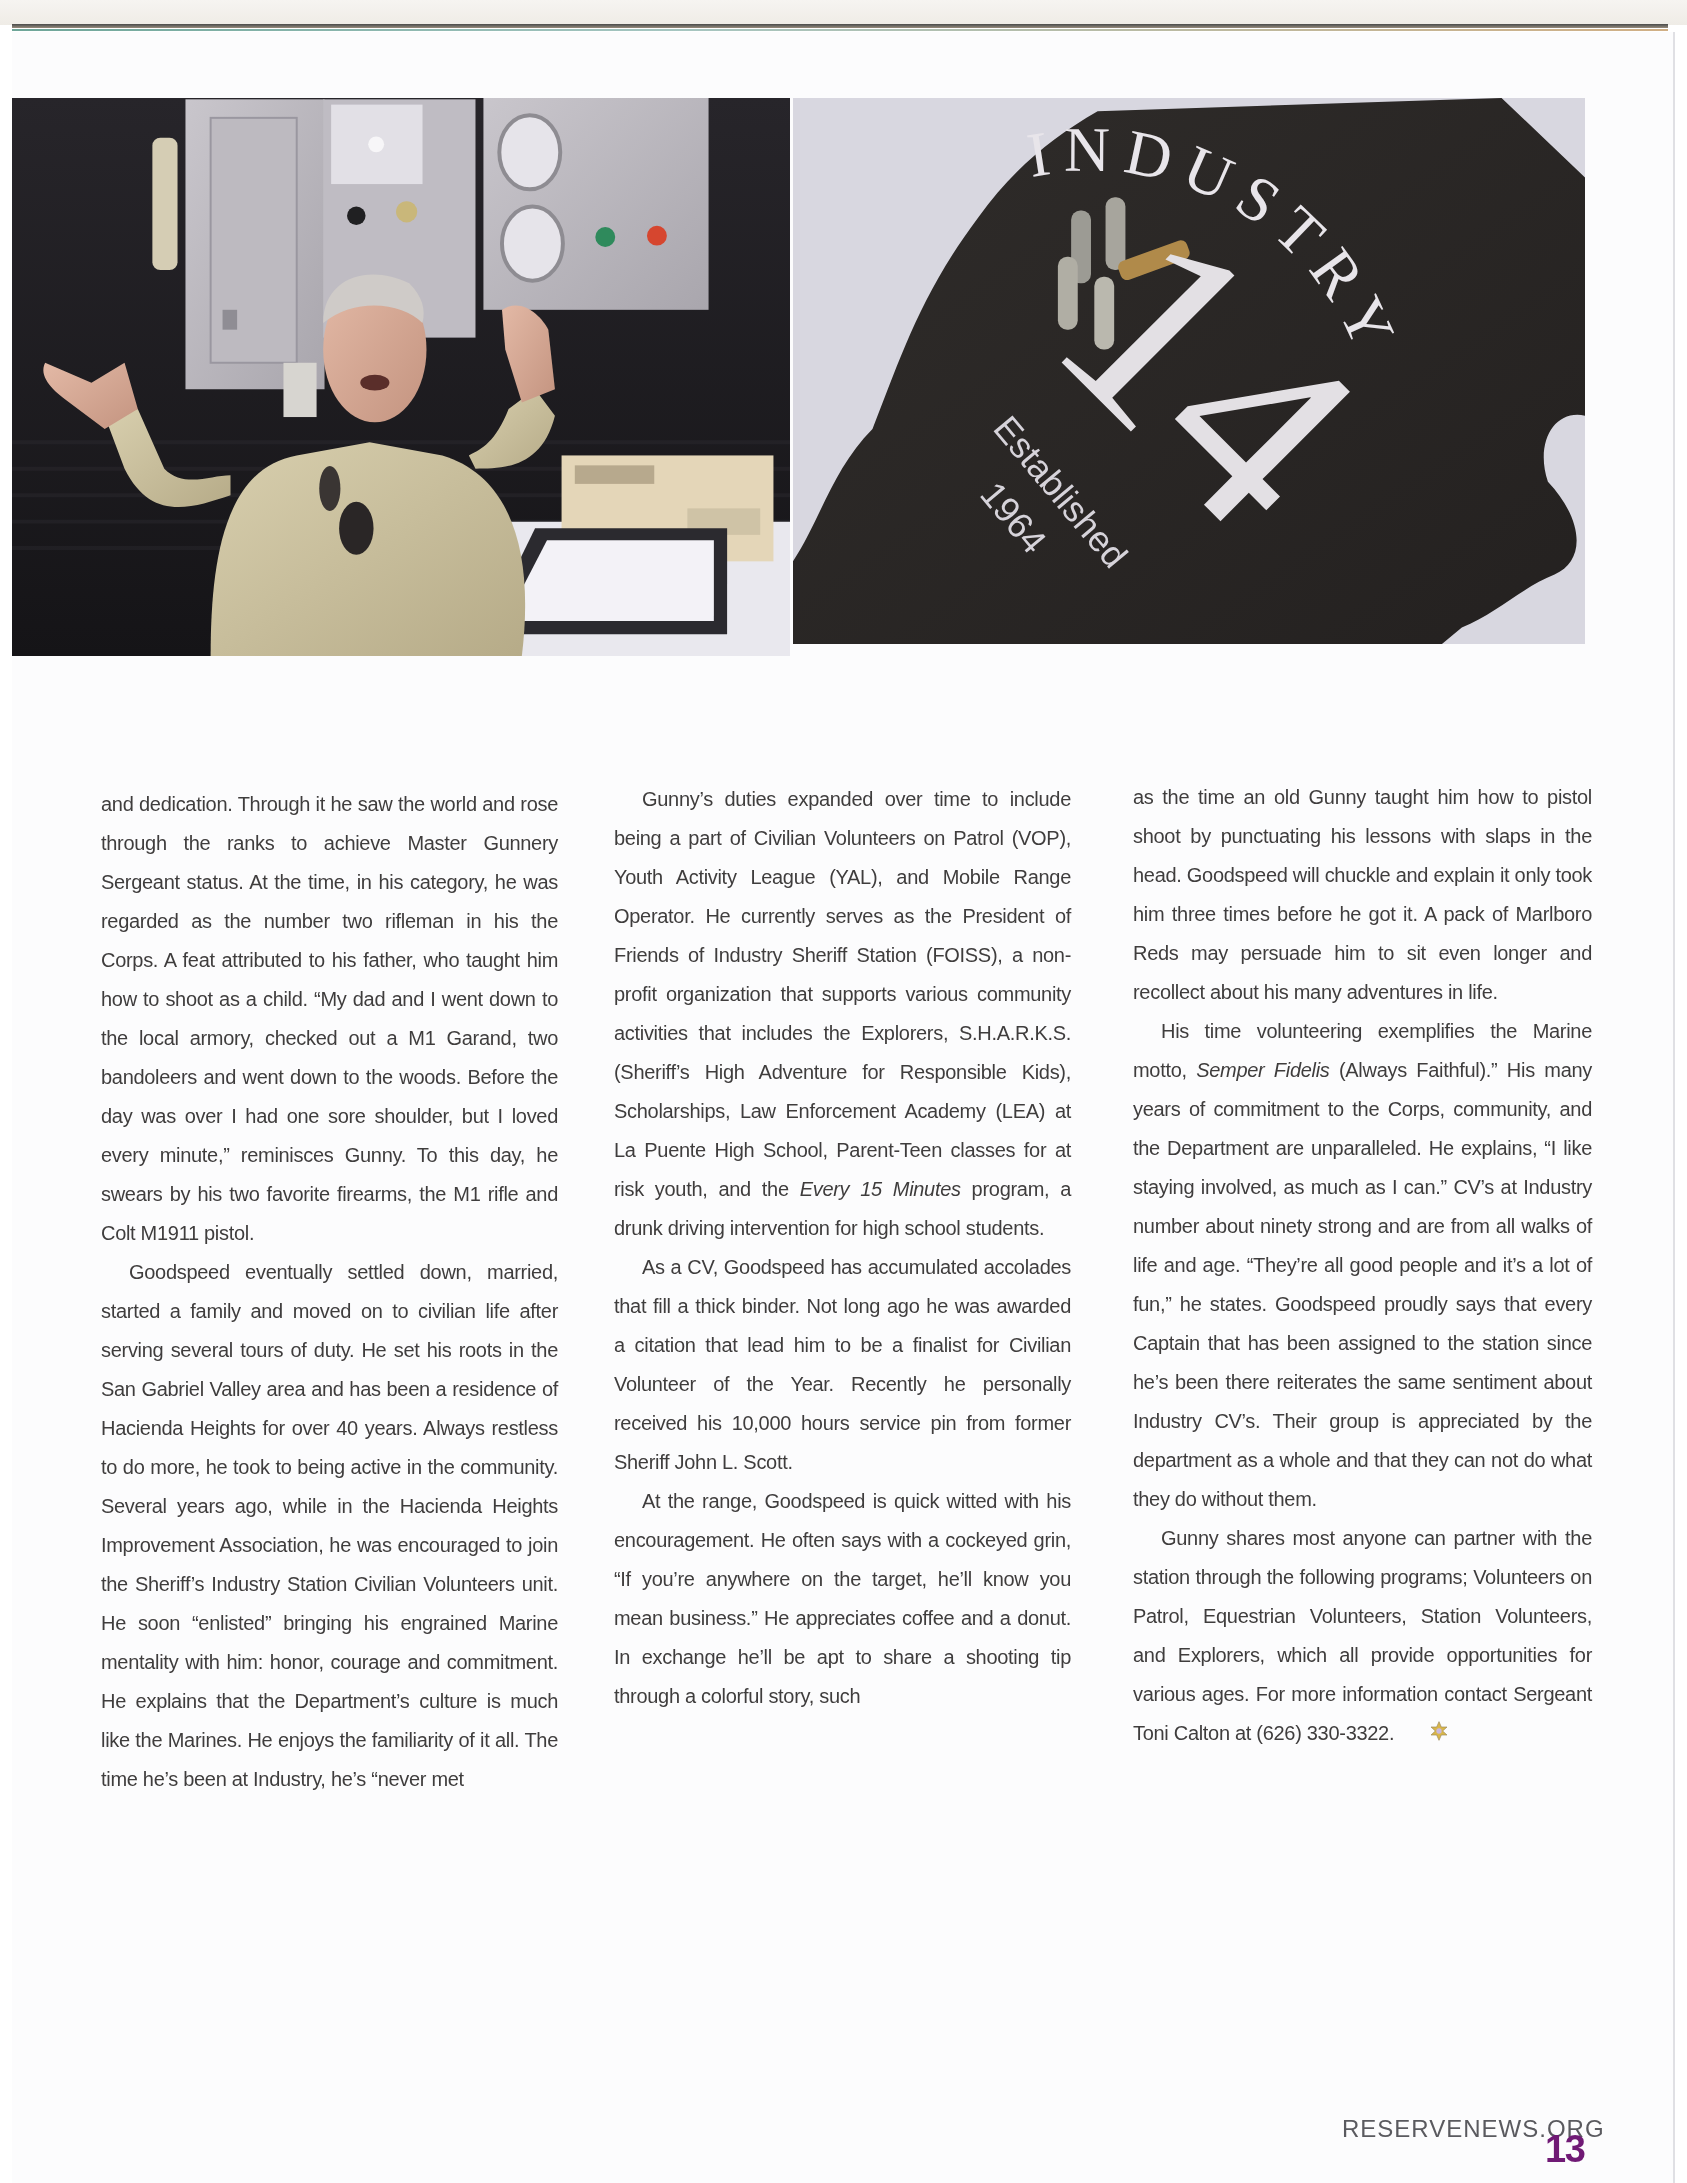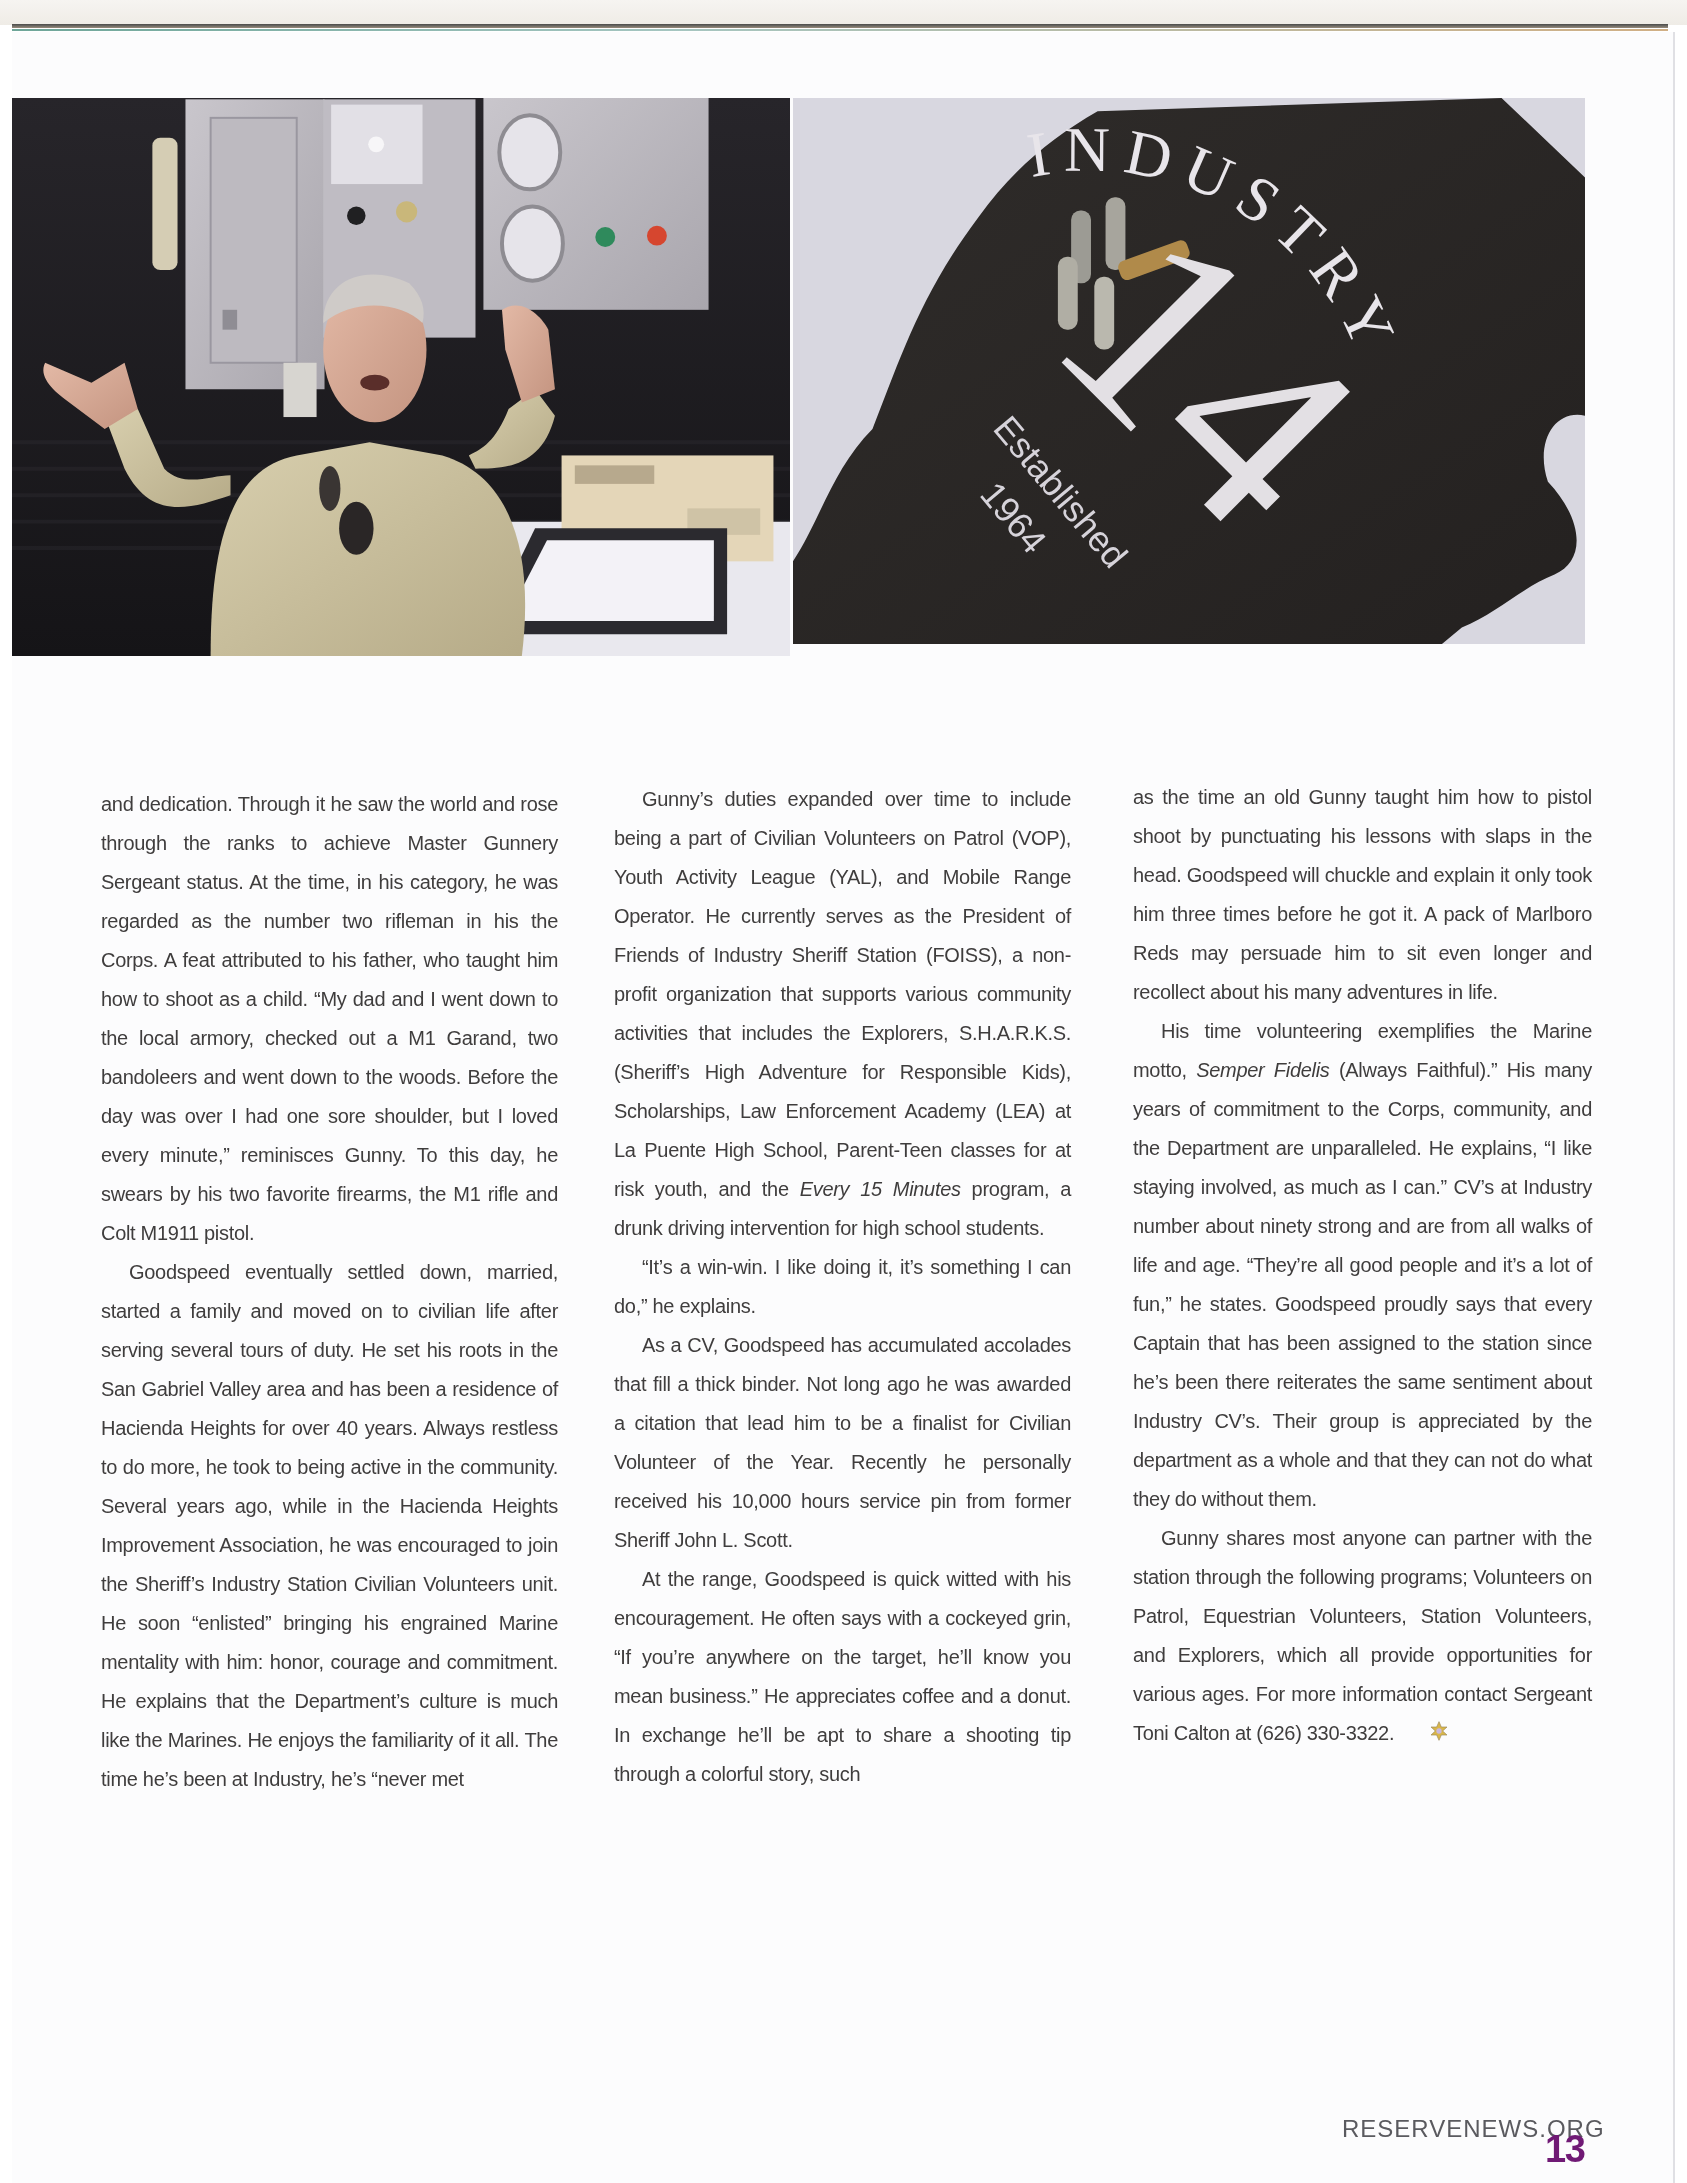--- a/index.html
+++ b/index.html
@@ -187,21 +187,20 @@
     </g>
   </svg>
 </div>
 
 <div class="col col-1">
     <p><span>and dedication. Through it he saw the world and rose through the ranks to achieve Master Gunnery Sergeant status. At the time, in his category, he was regarded as the number two rifleman in his the Corps. A feat attributed to his father, who taught him how to shoot as a child. “My dad and I went down to the local armory, checked out a M1 Garand, two bandoleers and went down to the woods. Before the day was over I had one sore shoulder, but I loved every minute,” reminisces Gunny. To this day, he swears by his two favorite firearms, the M1 rifle and Colt M1911 pistol.</span></p>
     <p class="indent"><span>Goodspeed eventually settled down, married, started a family and moved on to civilian life after serving several tours of duty. He set his roots in the San Gabriel Valley area and has been a residence of Hacienda Heights for over 40 years. Always restless to do more, he took to being active in the community. Several years ago, while in the Hacienda Heights Improvement Association, he was encouraged to join the Sheriff’s Industry Station Civilian Volunteers unit. He soon “enlisted” bringing his engrained Marine mentality with him: honor, courage and commitment. He explains that the Department’s culture is much like the Marines. He enjoys the familiarity of it all. The time he’s been at Industry, he’s “never met</span></p>
   </div>
 <div class="col col-2">
     <p class="indent"><span>Gunny’s duties expanded over time to include being a part of Civilian Volunteers on Patrol (VOP), Youth Activity League (YAL), and Mobile Range Operator. He currently serves as the President of Friends of Industry Sheriff Station (FOISS), a non-profit organization that supports various community activities that includes the Explorers, S.H.A.R.K.S. (Sheriff’s High Adventure for Responsible Kids), Scholarships, Law Enforcement Academy (LEA) at La Puente High School, Parent-Teen classes for at risk youth, and the </span><em>Every 15 Minutes</em><span> program, a drunk driving intervention for high school students.</span></p>
-    <p class="indent"><span>“It’s a win-win. I like doing it, it’s something I can do,” he explains.</span></p>
     <p class="indent"><span>As a CV, Goodspeed has accumulated accolades that fill a thick binder. Not long ago he was awarded a citation that lead him to be a finalist for Civilian Volunteer of the Year. Recently he personally received his 10,000 hours service pin from former Sheriff John L. Scott.</span></p>
     <p class="indent"><span>At the range, Goodspeed is quick witted with his encouragement. He often says with a cockeyed grin, “If you’re anywhere on the target, he’ll know you mean business.” He appreciates coffee and a donut. In exchange he’ll be apt to share a shooting tip through a colorful story, such</span></p>
   </div>
 <div class="col col-3">
     <p><span>as the time an old Gunny taught him how to pistol shoot by punctuating his lessons with slaps in the head. Goodspeed will chuckle and explain it only took him three times before he got it. A pack of Marlboro Reds may persuade him to sit even longer and recollect about his many adventures in life.</span></p>
     <p class="indent"><span>His time volunteering exemplifies the Marine motto, </span><em>Semper Fidelis</em><span> (Always Faithful).” His many years of commitment to the Corps, community, and the Department are unparalleled. He explains, “I like staying involved, as much as I can.” CV’s at Industry number about ninety strong and are from all walks of life and age. “They’re all good people and it’s a lot of fun,” he states. Goodspeed proudly says that every Captain that has been assigned to the station since he’s been there reiterates the same sentiment about Industry CV’s. Their group is appreciated by the department as a whole and that they can not do what they do without them.</span></p>
     <p class="indent"><span>Gunny shares most anyone can partner with the station through the following programs; Volunteers on Patrol, Equestrian Volunteers, Station Volunteers, and Explorers, which all provide opportunities for various ages. For more information contact Sergeant Toni Calton at (626) 330-3322.</span><span class="star"><svg viewBox="0 0 30 30" width="20" height="20">
           <polygon points="15,1 18.5,9 27,9 20.5,15 27,21 18.5,21 15,29 11.5,21 3,21 9.5,15 3,9 11.5,9" fill="#d9b64a" stroke="#9b8a5a" stroke-width="1"></polygon>
           <circle cx="15" cy="15" r="4" fill="#c9b8e0"></circle>
         </svg></span></p>

